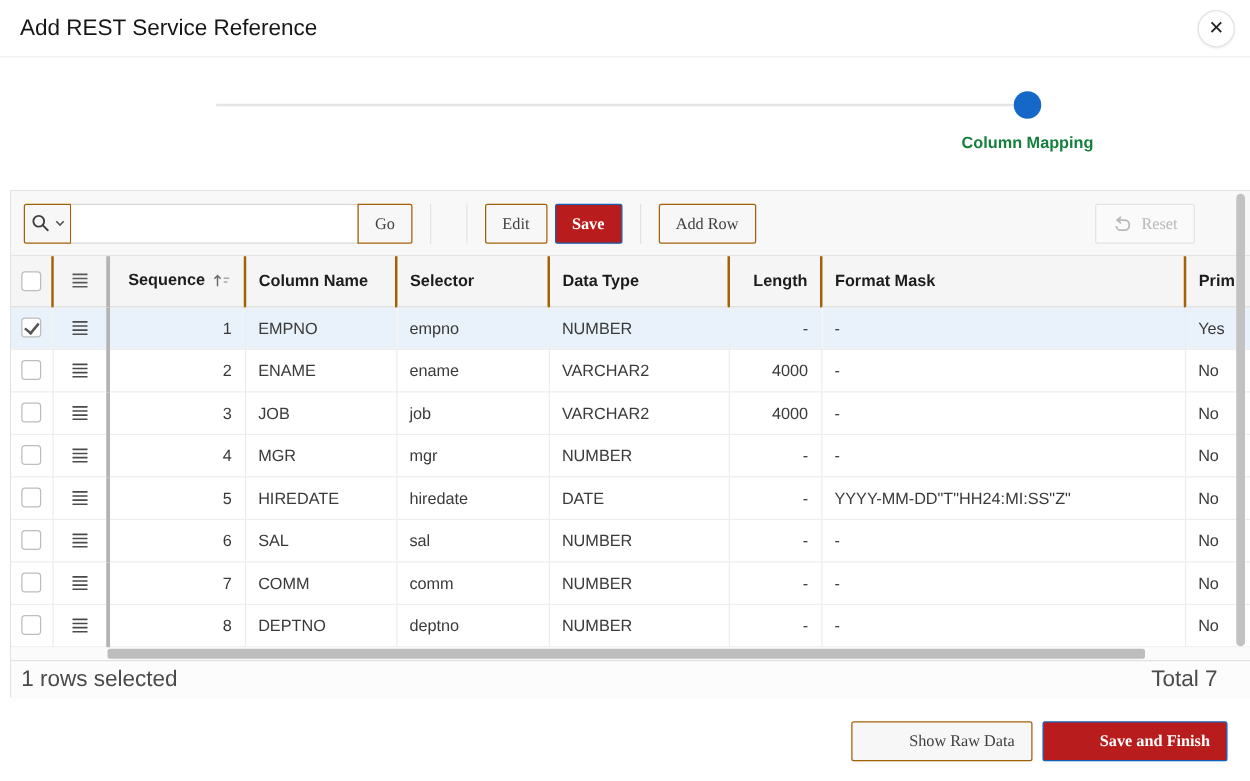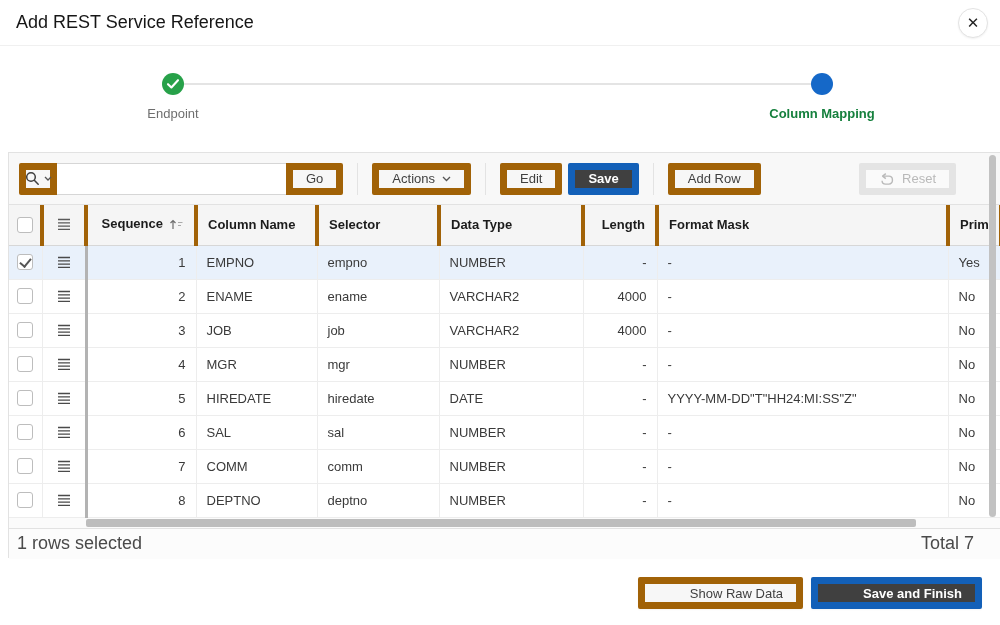--- a/index.html
+++ b/index.html
@@ -27,39 +27,39 @@
   .step-label{margin-top:11px;font-size:13px;color:#6e6e6e;}
   .step.current .step-label{color:#15803d;font-weight:700;}
 
   
   .grid{position:absolute;left:8px;right:0;top:152px;height:406px;
     border:1px solid #e2e2e2;border-right:none;background:#fff;}
 
   .toolbar{height:52px;background:#f8f8f8;border-bottom:1px solid #e2e2e2;
     display:flex;align-items:center;padding:0 10px;}
   .tb-btn{height:32px;padding:0 13px;font-size:13px;color:#3f3f3f;background:#f7f7f7;
-    border:7px solid #a16207;border-radius:2px;display:inline-flex;align-items:center;gap:7px;cursor:pointer;
-    font-family:Liberation Sans, sans-serif;}
+    border:1px solid #a16207;border-radius:2px;display:inline-flex;align-items:center;gap:7px;cursor:pointer;
+    font-family:Liberation Serif, serif;}
   .search-btn{width:38px;padding:0 6px;justify-content:center;border-radius:2px 0 0 2px;}
   .search-input{height:32px;width:230px;border:1px solid #d6d6d6;border-left:none;background:#fff;
     padding:0 8px;font-size:13px;outline:none;font-family:"Liberation Sans",sans-serif;}
   .go-btn{border-radius:0 2px 2px 0;margin-left:-1px;}
   .tb-sep{width:1px;height:32px;background:#e3e3e3;margin:0 14px;}
   .gap{width:6px;}
-  .btn-primary{background:#404040;border-color:#1360b8;color:#fff;font-weight:700;}
+  .btn-primary{background:#b91c1c;border-color:#1360b8;color:#fff;font-weight:700;}
   .spacer{flex:1;}
   .reset-btn{color:#b9b9b9;background:#fafafa;border-color:#e4e4e4;margin-right:34px;cursor:default;}
 
   
   table{width:992px;border-collapse:collapse;table-layout:fixed;}
   col.w-check{width:33px;} col.w-drag{width:44px;} col.w-seq{width:110px;}
   col.w-cname{width:121px;} col.w-sel{width:122px;} col.w-dtype{width:144px;}
   col.w-len{width:74px;} col.w-fmt{width:291px;} col.w-prim{width:53px;}
   th{height:40px;background:#f5f5f5;font-size:13px;font-weight:700;color:#1c1c1c;text-align:left;
-    padding:0 10px;border-right:4px solid #a16207;border-bottom:1px solid #d7d7d7;white-space:nowrap;overflow:hidden;}
+    padding:0 10px;border-right:2px solid #a16207;border-bottom:1px solid #d7d7d7;white-space:nowrap;overflow:hidden;}
   td{height:34px;font-size:13px;color:#3a3a3a;padding:0 10px;border-right:1px solid #ededed;
     border-bottom:1px solid #ededed;white-space:nowrap;overflow:hidden;background:#fff;}
   th.c-check,td.c-check,th.c-drag,td.c-drag{text-align:center;padding:0;}
   th.c-seq,td.c-seq{border-left:3px solid #b3b3b3;}
   td.num,th.num{text-align:right;}
   tr.selected td{background:#e9f1fb;}
   .cb{display:inline-block;width:16px;height:16px;border:1px solid #bdbdbd;border-radius:3px;background:#fff;
     vertical-align:middle;position:relative;cursor:pointer;}
   .cb.checked::after{content:"";position:absolute;left:4px;top:1px;width:5px;height:9px;
     border:solid #555;border-width:0 2px 2px 0;transform:rotate(40deg);}
@@ -83,28 +83,20 @@
 <div class="dlg-header">
   <div class="dlg-title">Add REST Service Reference</div>
   <div class="close-btn">
     <span>✕</span>
   </div>
 </div>
 
 <div class="wizard">
   <div class="wizard-line"></div>
 
-  <div class="step" style="left:173px">
-    <div class="step-dot done">
-      <svg width="14" height="12" viewBox="0 0 14 12">
-          <path d="M2 6.2 L5.4 9.5 L12 2.2" fill="none" stroke="#fff" stroke-width="2.1" stroke-linecap="round" stroke-linejoin="round"></path>
-        </svg>
-    </div>
-    <div class="step-label">Endpoint</div>
-  </div>
 
 
   <div class="step current" style="left:822px">
     <div class="step-dot current"></div>
     <div class="step-label">Column Mapping</div>
   </div>
 </div>
 
 <div class="grid">
 
@@ -120,28 +112,20 @@
         <svg width="8" height="5" viewBox="0 0 8 5">
             <path d="M1 1 L4 4 L7 1" fill="none" stroke="#555" stroke-width="1.3"></path>
           </svg>
       </span>
     </button>
     <input class="search-input" type="text" value="" style="">
     <button class="tb-btn go-btn">Go</button>
 
     <div class="tb-sep"></div>
 
-    <button class="tb-btn">
-      <span>Actions</span>
-      <span style="display:inline-flex">
-        <svg width="9" height="6" viewBox="0 0 9 6">
-            <path d="M1 1 L4.5 4.5 L8 1" fill="none" stroke="#555" stroke-width="1.3"></path>
-          </svg>
-      </span>
-    </button>
 
     <div class="tb-sep"></div>
 
     <button class="tb-btn">Edit</button>
     <div class="gap"></div>
     <button class="tb-btn btn-primary">Save</button>
 
     <div class="tb-sep"></div>
 
     <button class="tb-btn">Add Row</button>

